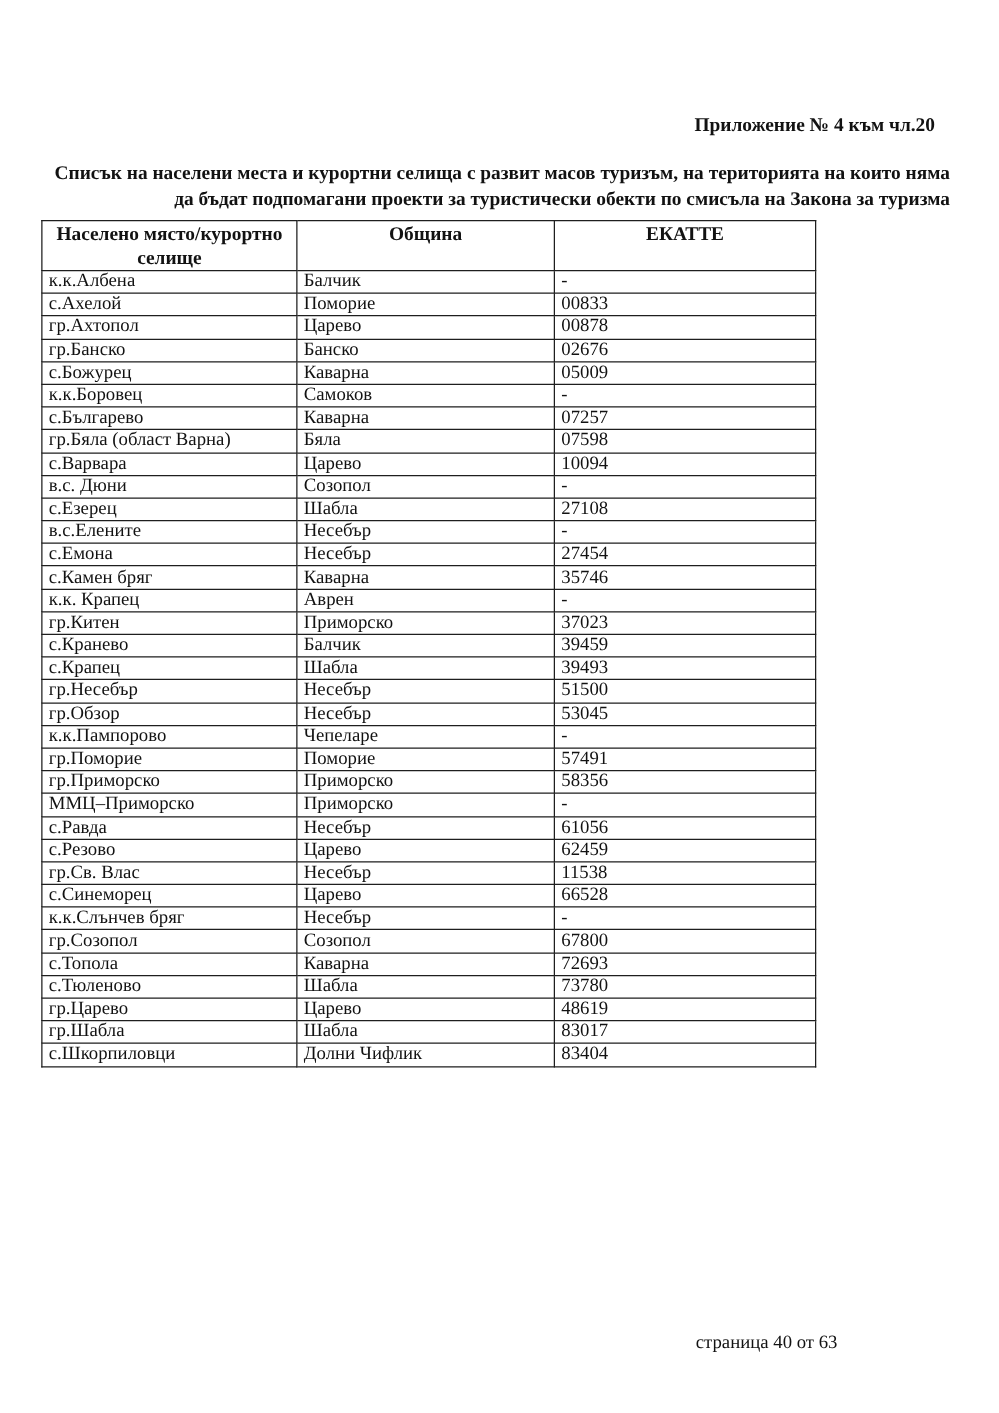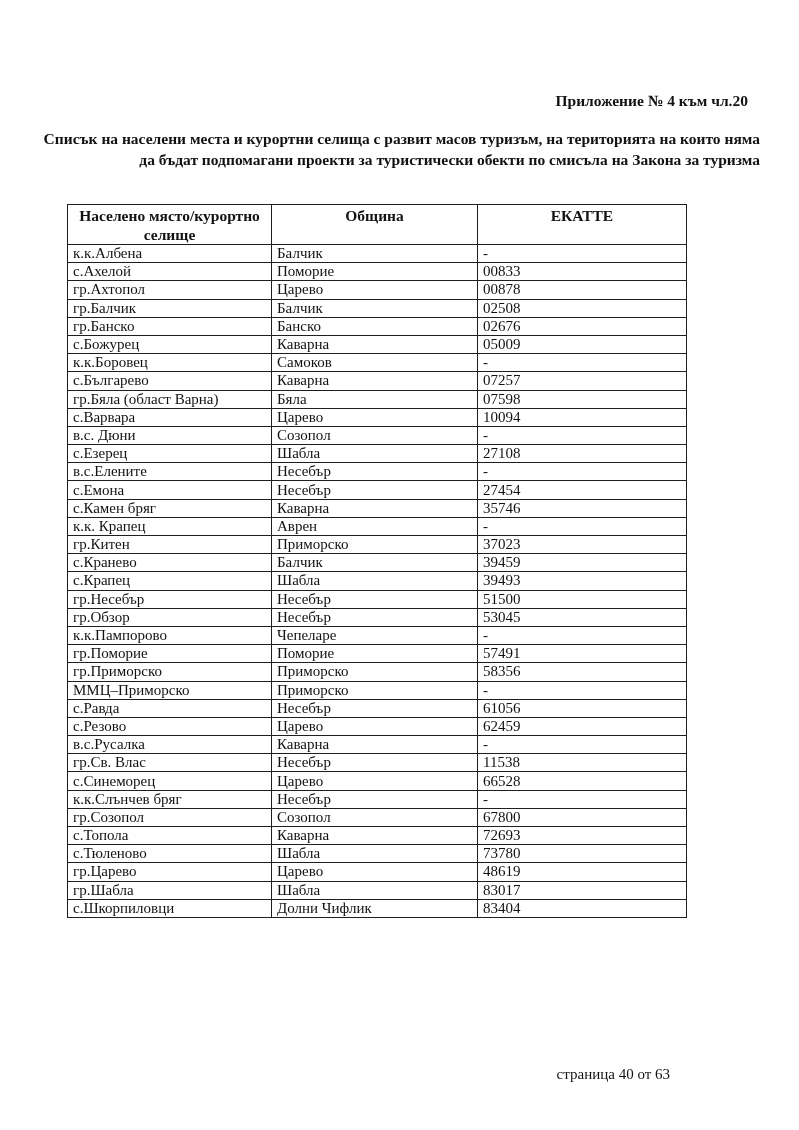--- a/index.html
+++ b/index.html
@@ -26,26 +26,25 @@
     top: 128px;
     left: 39px;
     width: 721px;
     text-align: right;
     font-size: 15.5px;
     font-weight: bold;
     line-height: 21px;
   }
   table.list-table {
     position: absolute;
-    top: 204px;
+    top: 176px;
     left: 33px;
     width: 619px;
     border-collapse: collapse;
     table-layout: fixed;
-    margin-left: 34px;
   }
   table.list-table th,
   table.list-table td {
     border: 1px solid #1e1e1e;
     overflow: hidden;
   }
   table.list-table th {
     font-size: 15.5px;
     font-weight: bold;
     text-align: center;
@@ -104,25 +103,20 @@
           <td>с.Ахелой</td>
           <td>Поморие</td>
           <td>00833</td>
         </tr>
         <tr>
           <td>гр.Ахтопол</td>
           <td>Царево</td>
           <td>00878</td>
         </tr>
         <tr>
-          <td>гр.Балчик</td>
-          <td>Балчик</td>
-          <td>02508</td>
-        </tr>
-        <tr>
           <td>гр.Банско</td>
           <td>Банско</td>
           <td>02676</td>
         </tr>
         <tr>
           <td>с.Божурец</td>
           <td>Каварна</td>
           <td>05009</td>
         </tr>
         <tr>
@@ -224,25 +218,20 @@
           <td>с.Равда</td>
           <td>Несебър</td>
           <td>61056</td>
         </tr>
         <tr>
           <td>с.Резово</td>
           <td>Царево</td>
           <td>62459</td>
         </tr>
         <tr>
-          <td>в.с.Русалка</td>
-          <td>Каварна</td>
-          <td>-</td>
-        </tr>
-        <tr>
           <td>гр.Св. Влас</td>
           <td>Несебър</td>
           <td>11538</td>
         </tr>
         <tr>
           <td>с.Синеморец</td>
           <td>Царево</td>
           <td>66528</td>
         </tr>
         <tr>

